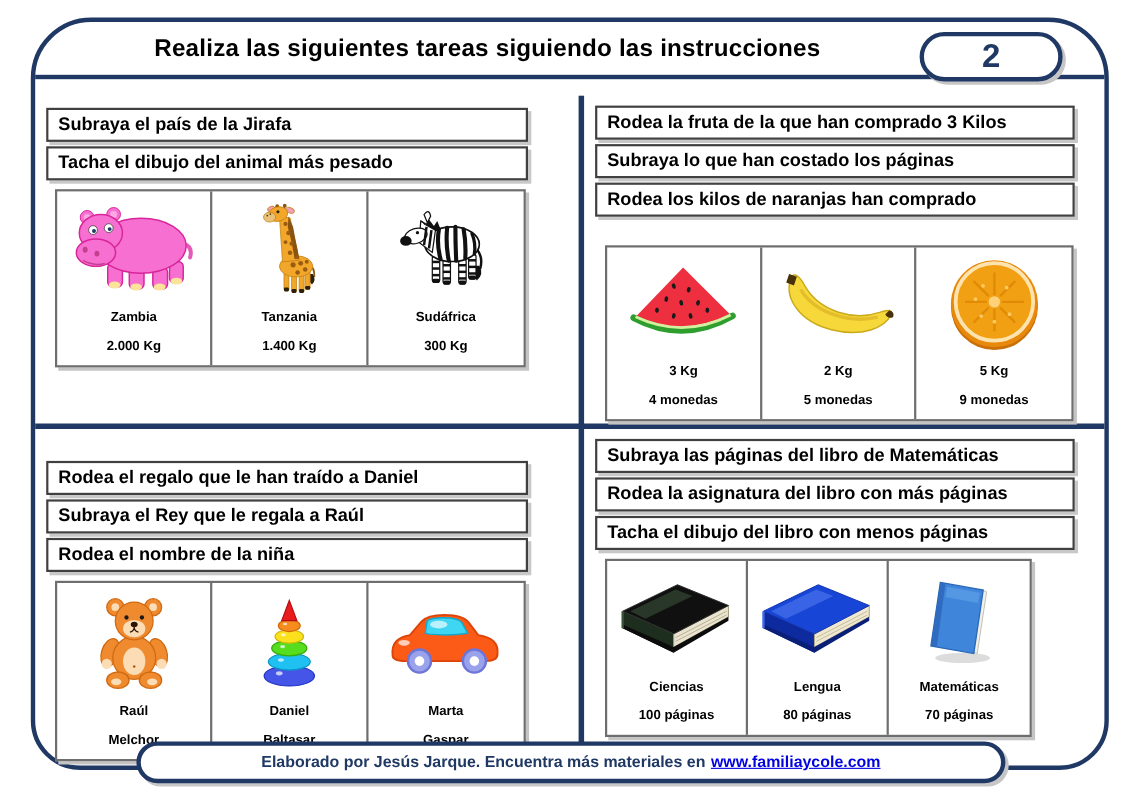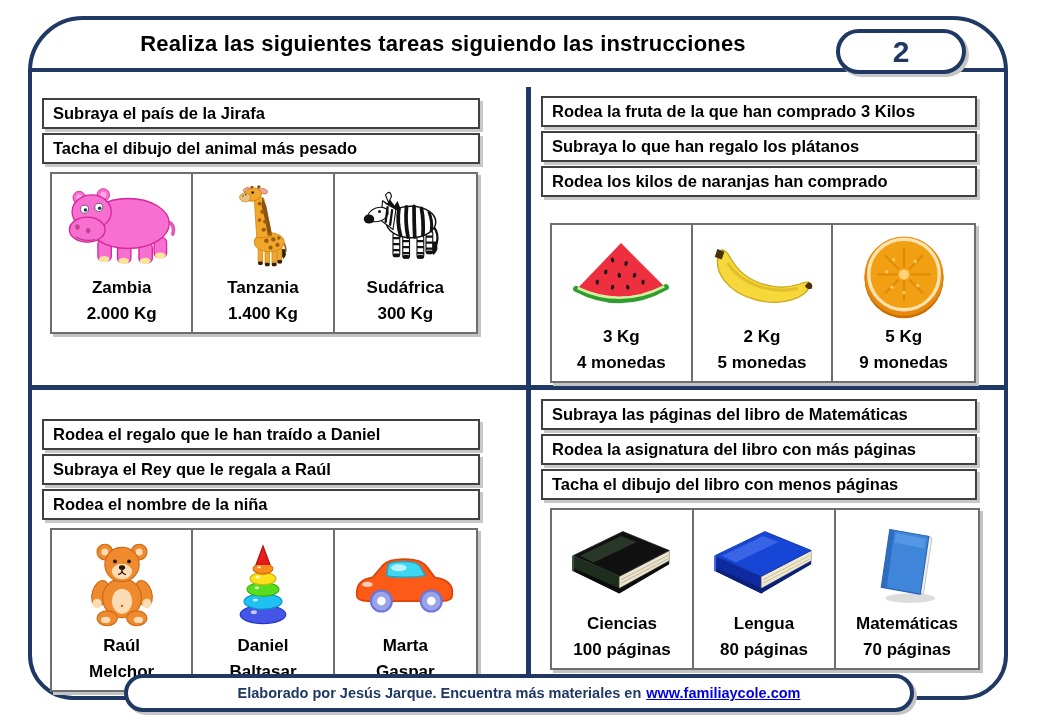--- a/index.html
+++ b/index.html
@@ -43,29 +43,29 @@
     display:flex; align-items:center; padding:0 9px;
     font-size:16.5px; font-weight:bold; color:#000; white-space:nowrap;
   }
   .items {
     display:grid; grid-template-columns:1fr 1fr 1fr;
     border:2px solid #6e6e6e; background:#fff; box-shadow:3px 3px 0 #c4c4c4;
     margin:8px 0 0 18px; width:428px; height:162px;
   }
   #q2 .items { margin-left:19px; width:426px; height:160px; margin-top:26px; }
   #q3 .items { height:164px; }
-  #q4 .items { margin-left:19px; width:430px; height:162px; }
+  #q4 .items { margin-left:19px; width:388px; height:162px; }
   .cell {
     border-right:2px solid #6e6e6e;
     display:flex; flex-direction:column; align-items:center; justify-content:flex-end;
     padding-bottom:5px; overflow:hidden;
   }
   .cell:last-child { border-right:none; }
   .art { flex:1; width:100%; display:flex; align-items:center; justify-content:center; padding-top:4px; }
-  .l1, .l2 { font-size:17px; font-weight:bold; color:#000; line-height:26px; white-space:nowrap; }
+  .l1, .l2 { font-size:12px; font-weight:bold; color:#000; line-height:26px; white-space:nowrap; }
   .footer {
     position:absolute; left:124px; top:674px; width:790px; height:38px; z-index:6;
     border:4px solid #1f3864; border-radius:20px; background:#fff;
     box-shadow:3px 3px 0 #c6c6c6;
     display:flex; align-items:center; justify-content:center;
     font-size:14.5px; font-weight:bold; color:#1f3864; white-space:nowrap;
   }
   .footer a { color:#0000e0; text-decoration:underline; margin-left:5px; font-weight:bold; }
 </style>
 </head>
@@ -219,21 +219,21 @@
           </div>
           <div class="l1">Sudáfrica</div>
           <div class="l2">300 Kg</div>
         </div>
       </div>
     </div>
 
     <div class="q" id="q2">
       <div class="instr-wrap">
         <div class="instr">Rodea la fruta de la que han comprado 3 Kilos</div>
-        <div class="instr">Subraya lo que han regalo los plátanos</div>
+        <div class="instr">Subraya lo que han costado los páginas</div>
         <div class="instr">Rodea los kilos de naranjas han comprado</div>
       </div>
       <div class="items">
         <div class="cell">
           <div class="art">
             <svg viewBox="0 0 120 92" width="102" height="78">
               <path d="M10,58 L60,6 L110,56 Q60,82 10,58 Z" fill="#ee2f3f"></path>
               <path d="M7,60 Q60,88 113,58" fill="none" stroke="#2e9e2e" stroke-width="7" stroke-linecap="round"></path>
               <path d="M9,59 Q60,83 111,57" fill="none" stroke="#d4ef9e" stroke-width="3"></path>
               <g fill="#1a1a1a">

